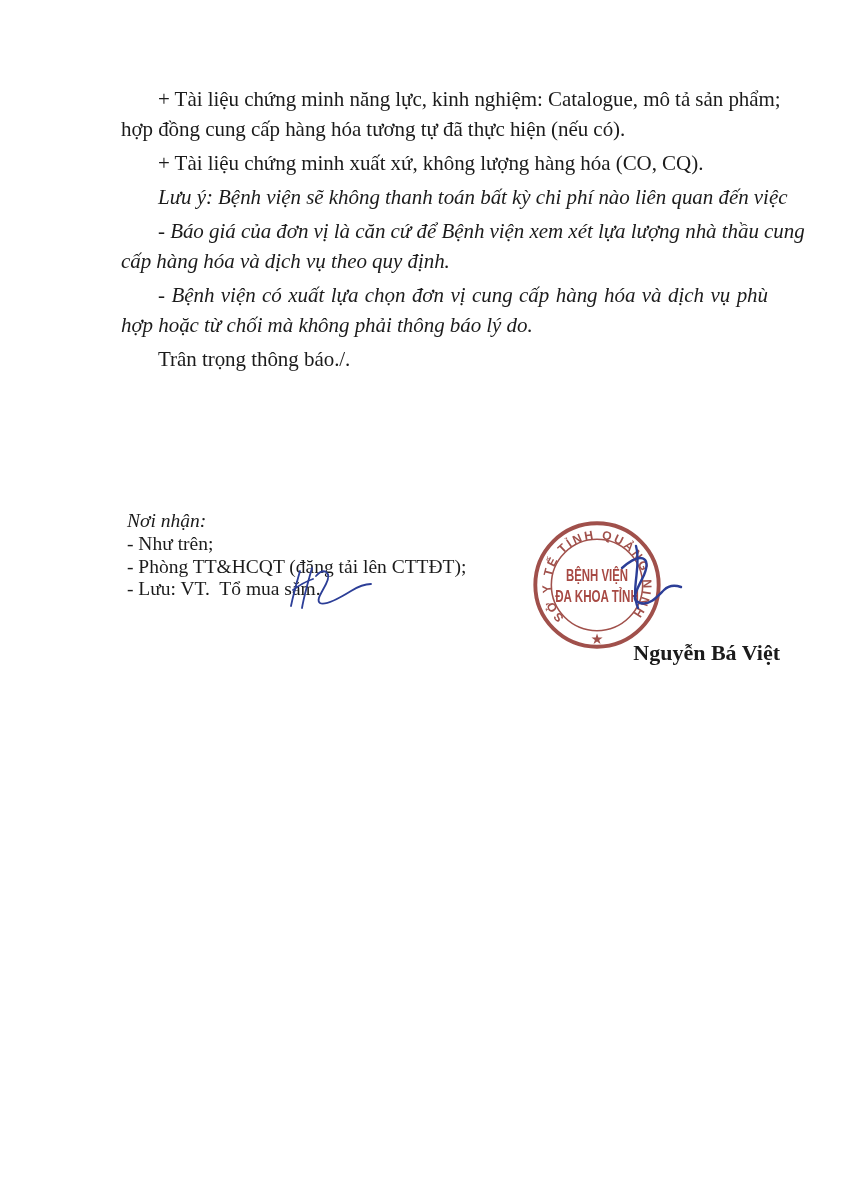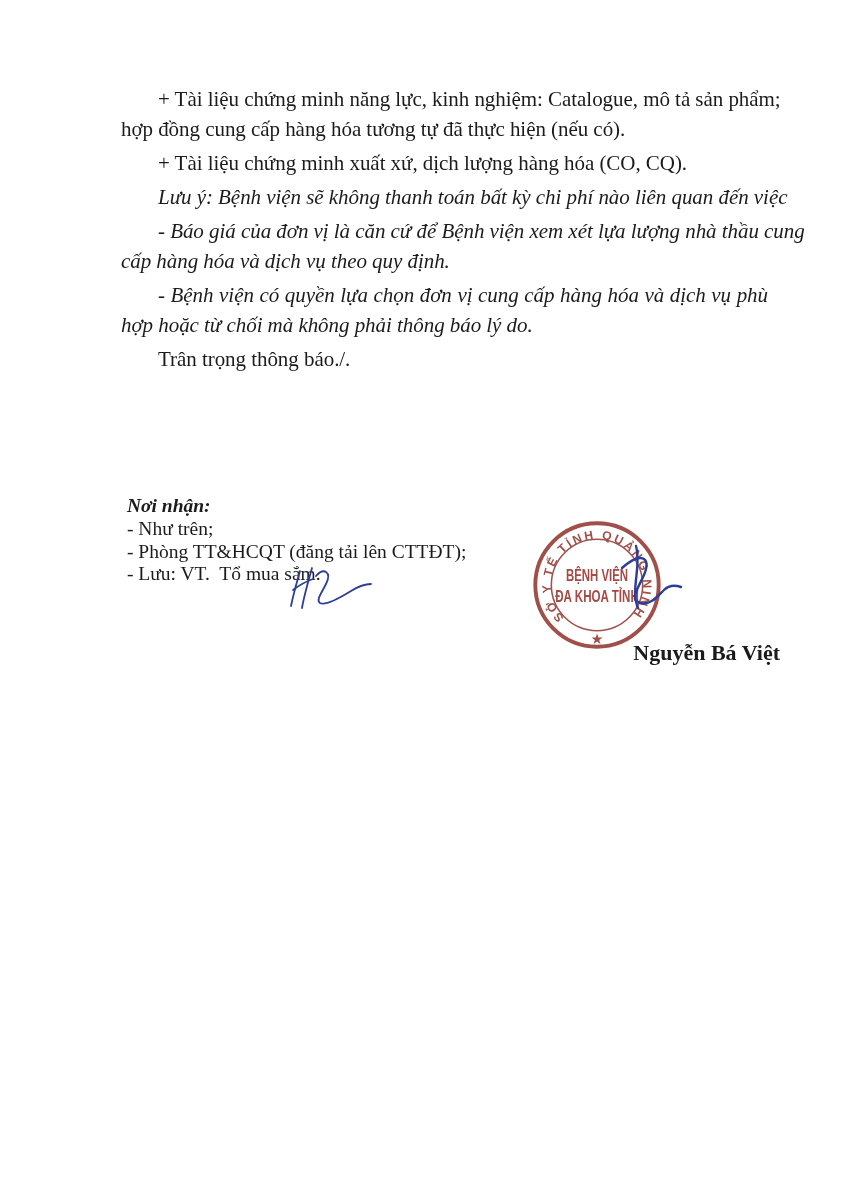--- a/index.html
+++ b/index.html
@@ -28,22 +28,22 @@
   }
   .line.just{text-align:justify;text-align-last:justify;}
   .line.first{text-indent:37px;}
   
   .recipients{
     position:absolute;
     left:127px;top:494px;
     font-size:19.5px;
   }
   .recipients-heading{
-    font-weight:bold;font-style:italic;
-    line-height:23px;margin:0 0 1px 0;
+    font-weight:normal;font-style:italic;
+    line-height:23px;margin:15px 0 1px 0;
   }
   .recipient-item{
     line-height:22.5px;
     white-space:pre-wrap;
   }
   
   .director-title{
     position:absolute;
     left:520px;top:492px;width:230px;
     text-align:center;
@@ -82,31 +82,31 @@
 <body>
 
 <div class="page">
 
   <div class="body-text">
       <p class="para normal">
         <span class="line first just">+ Tài liệu chứng minh năng lực, kinh nghiệm: Catalogue, mô tả sản phẩm;</span>
         <span class="line">hợp đồng cung cấp hàng hóa tương tự đã thực hiện (nếu có).</span>
       </p>
       <p class="para normal">
-        <span class="line first">+ Tài liệu chứng minh xuất xứ, dịch lượng hàng hóa (CO, CQ).</span>
+        <span class="line first">+ Tài liệu chứng minh xuất xứ, không lượng hàng hóa (CO, CQ).</span>
       </p>
       <p class="para italic">
         <span class="line first just">Lưu ý: Bệnh viện sẽ không thanh toán bất kỳ chi phí nào liên quan đến việc</span>
       </p>
       <p class="para italic">
         <span class="line first just">- Báo giá của đơn vị là căn cứ để Bệnh viện xem xét lựa lượng nhà thầu cung</span>
         <span class="line">cấp hàng hóa và dịch vụ theo quy định.</span>
       </p>
       <p class="para italic">
-        <span class="line first just">- Bệnh viện có quyền lựa chọn đơn vị cung cấp hàng hóa và dịch vụ phù</span>
+        <span class="line first just">- Bệnh viện có xuất lựa chọn đơn vị cung cấp hàng hóa và dịch vụ phù</span>
         <span class="line">hợp hoặc từ chối mà không phải thông báo lý do.</span>
       </p>
       <p class="para normal">
         <span class="line first">Trân trọng thông báo./.</span>
       </p>
     </div>
 
   <div class="recipients">
     <div class="recipients-heading">Nơi nhận:</div>
     <div>

